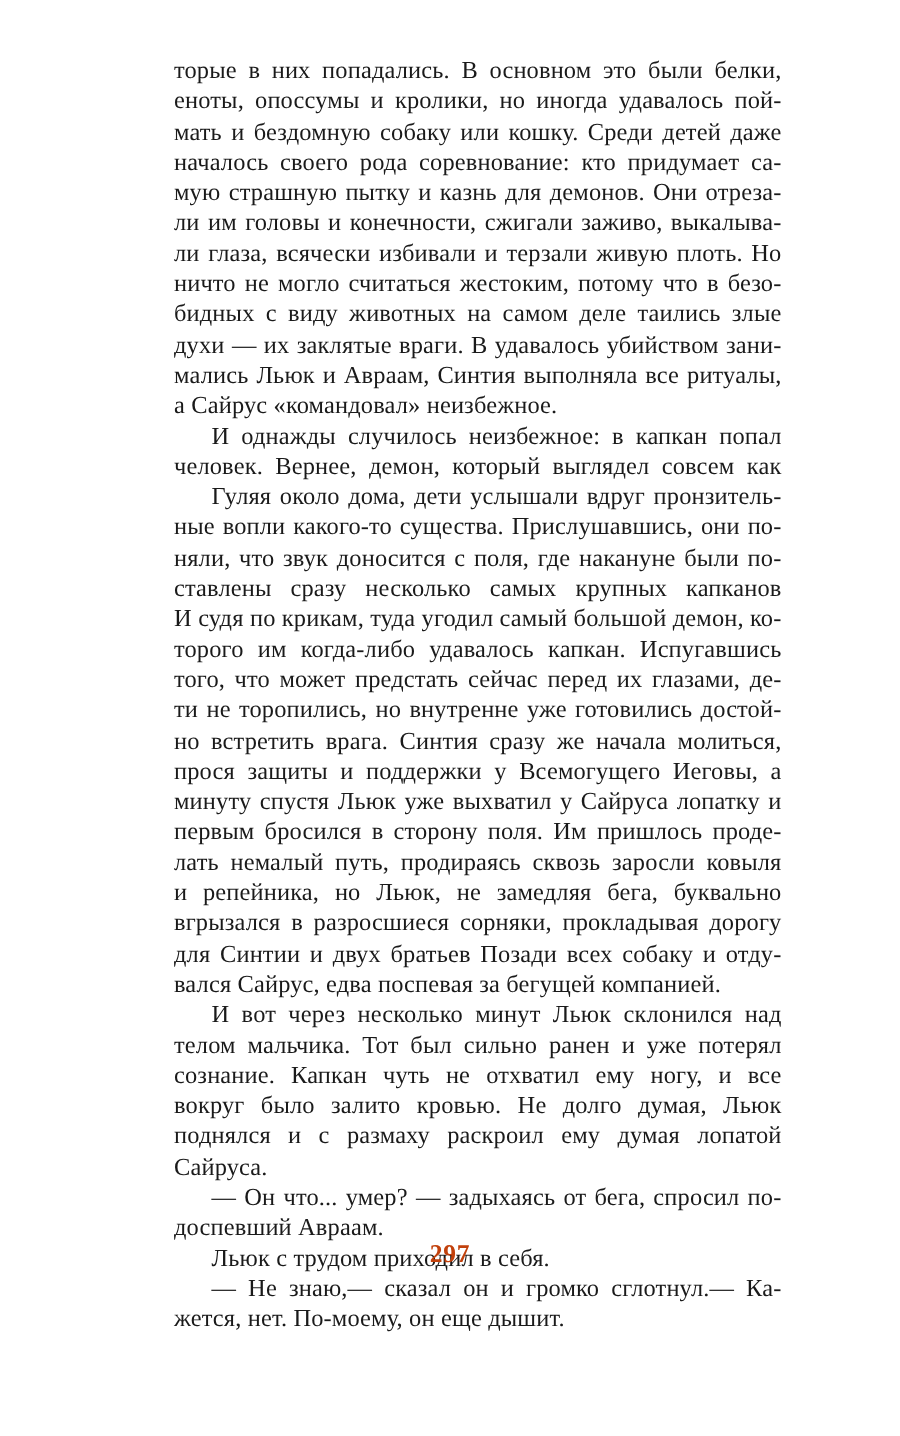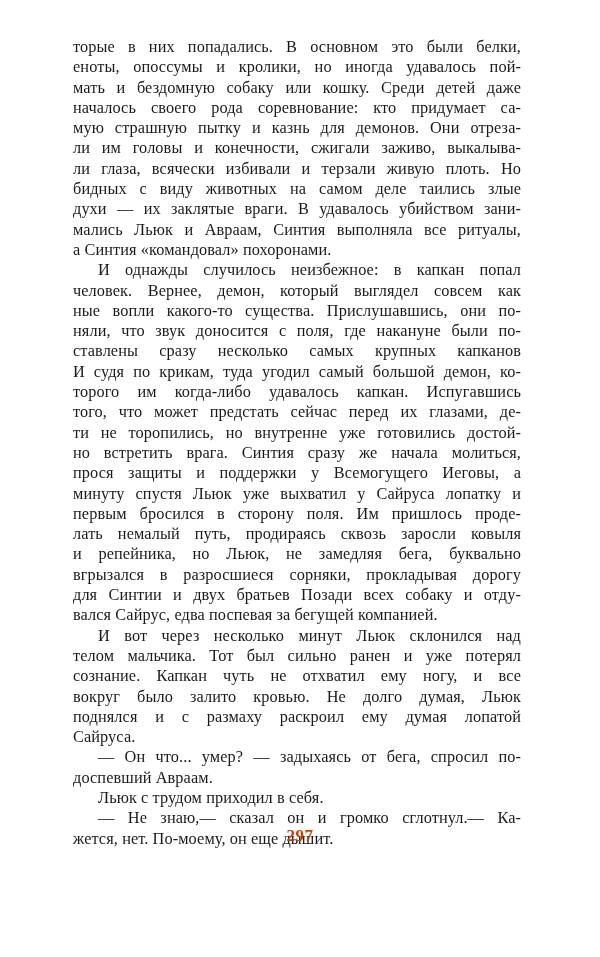--- a/index.html
+++ b/index.html
@@ -22,20 +22,21 @@
     width: 448px;
   }
   .line {
     height: 20.3px;
     line-height: 20.3px;
     font-size: 16.3px;
     white-space: nowrap;
     text-align: justify;
     text-align-last: justify;
     letter-spacing: 0.1px;
+    margin-left: 43px;
   }
   .line.last {
     text-align-last: left;
   }
   .line.indent {
     padding-left: 25px;
   }
   .page-number {
     position: absolute;
     left: 0;
@@ -52,26 +53,28 @@
 <body>
 
 <div class="page" id="page-body">
     <div class="line">торые в них попадались. В основном это были белки,</div>
     <div class="line">еноты, опоссумы и кролики, но иногда удавалось пой-</div>
     <div class="line">мать и бездомную собаку или кошку. Среди детей даже</div>
     <div class="line">началось своего рода соревнование: кто придумает са-</div>
     <div class="line">мую страшную пытку и казнь для демонов. Они отреза-</div>
     <div class="line">ли им головы и конечности, сжигали заживо, выкалыва-</div>
     <div class="line">ли глаза, всячески избивали и терзали живую плоть. Но</div>
+    <div class="line">ничто не могло считаться жестоким, потому что в безо-</div>
     <div class="line">бидных с виду животных на самом деле таились злые</div>
     <div class="line">духи — их заклятые враги. В удавалось убийством зани-</div>
     <div class="line">мались Льюк и Авраам, Синтия выполняла все ритуалы,</div>
-    <div class="line last">а Синтия «командовал» похоронами.</div>
+    <div class="line last">а Сайрус «командовал» неизбежное.</div>
     <div class="line indent">И однажды случилось неизбежное: в капкан попал</div>
     <div class="line">человек. Вернее, демон, который выглядел совсем как</div>
+    <div class="line indent">Гуляя около дома, дети услышали вдруг пронзитель-</div>
     <div class="line">ные вопли какого-то существа. Прислушавшись, они по-</div>
     <div class="line">няли, что звук доносится с поля, где накануне были по-</div>
     <div class="line">ставлены сразу несколько самых крупных капканов</div>
     <div class="line">И судя по крикам, туда угодил самый большой демон, ко-</div>
     <div class="line">торого им когда-либо удавалось капкан. Испугавшись</div>
     <div class="line">того, что может предстать сейчас перед их глазами, де-</div>
     <div class="line">ти не торопились, но внутренне уже готовились достой-</div>
     <div class="line">но встретить врага. Синтия сразу же начала молиться,</div>
     <div class="line">прося защиты и поддержки у Всемогущего Иеговы, а</div>
     <div class="line">минуту спустя Льюк уже выхватил у Сайруса лопатку и</div>

